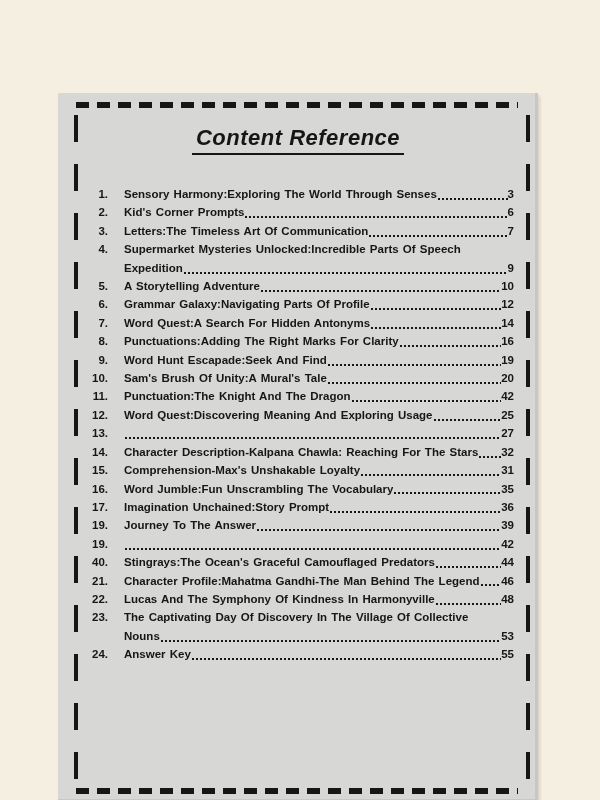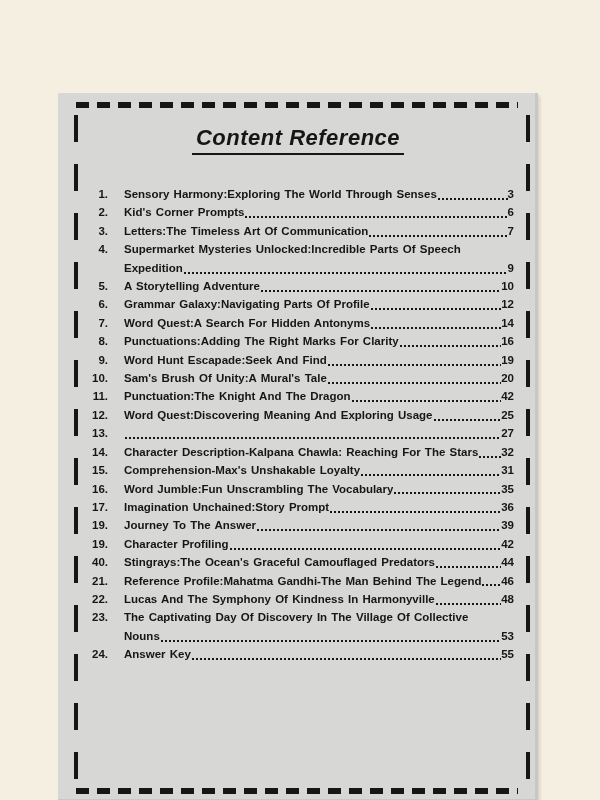--- a/index.html
+++ b/index.html
@@ -313,21 +313,20 @@
             <span class="leader"></span>
             <span class="pg">39</span>
           </span>
         </span>
   </li>
 
   <li class="entry">
     <span class="num">19.</span>
     <span class="body">
           <span class="last-line">
-            <span class="t">Character Profiling</span>
             <span class="leader"></span>
             <span class="pg">42</span>
           </span>
         </span>
   </li>
 
   <li class="entry">
     <span class="num">40.</span>
     <span class="body">
           <span class="last-line">
@@ -335,21 +334,21 @@
             <span class="leader"></span>
             <span class="pg">44</span>
           </span>
         </span>
   </li>
 
   <li class="entry">
     <span class="num">21.</span>
     <span class="body">
           <span class="last-line">
-            <span class="t">Reference Profile:Mahatma Gandhi-The Man Behind The Legend</span>
+            <span class="t">Character Profile:Mahatma Gandhi-The Man Behind The Legend</span>
             <span class="leader"></span>
             <span class="pg">46</span>
           </span>
         </span>
   </li>
 
   <li class="entry">
     <span class="num">22.</span>
     <span class="body">
           <span class="last-line">

